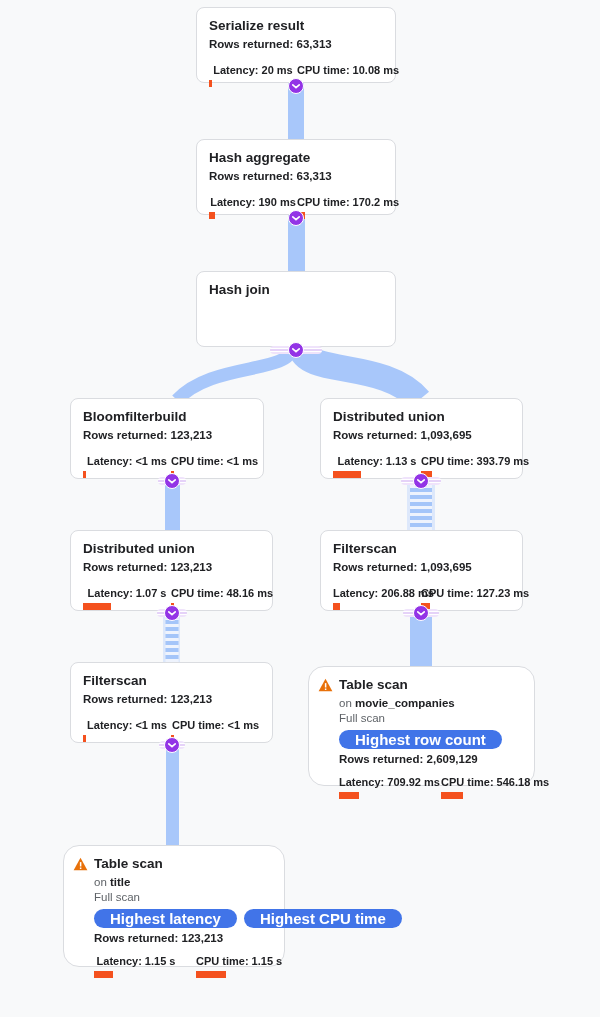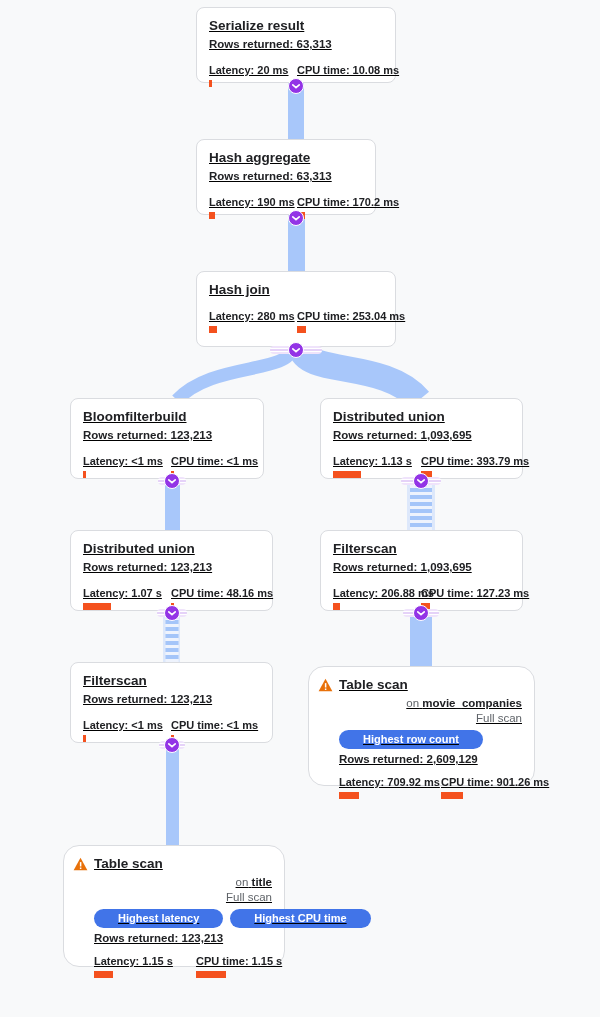--- a/index.html
+++ b/index.html
@@ -9,37 +9,37 @@
 
   
   .edge { position:absolute; background:#a8c7fa; }
   .curves { position:absolute; left:0; top:0; }
   .sedge { position:absolute; background:#dde8fb; }
   .sedge-inner { position:absolute; left:50%; transform:translateX(-50%); top:0; bottom:0;
                  background:repeating-linear-gradient(to bottom,#a4c5f9 0 4px,#eef3fd 4px 7px); }
 
   
   .card { position:absolute; background:#fff; border:1px solid #dadce0; border-radius:8px;
-          padding:9px 12px; z-index:2;text-decoration:underline; }
+          padding:9px 12px; z-index:2; }
   .ttl  { font-size:13.5px; font-weight:bold; color:#202124; line-height:17px; margin-bottom:3px; }
   .rows { font-size:11.5px; font-weight:bold; color:#202124; line-height:15px; }
-  .muted{ font-size:11.5px; font-weight:normal; color:#5f6368; line-height:15px;text-align:right; }
+  .muted{ font-size:11.5px; font-weight:normal; color:#5f6368; line-height:15px; }
   .tname{ font-weight:bold; color:#202124; }
-  .metrics { display:flex; margin-top:11px; }
+  .metrics { display:flex; margin-top:11px;text-align:center; }
   .m1 { width:88px; flex:none; }
   .m2 { flex:1; }
   .mtext { font-size:11px; font-weight:bold; color:#202124; white-space:nowrap; line-height:14px; }
   .bar { height:7px; background:#f4511e; margin-top:3px; }
 
   
   .tcard { padding-left:30px;border-radius:16px; }
   .warn { position:absolute; left:9px; top:11px; width:15px; height:14px; }
   .badges { margin:4px 0 3px 0; display:flex; gap:7px; }
-  .badge { background:#4174e8; color:#fff; font-size:11px; font-weight:bold; line-height:13px;
-           padding:3px 24px; border-radius:11px; white-space:nowrap; }
+  .badge { background:#4174e8; color:#fff; font-size:15px; font-weight:bold; line-height:13px;
+           padding:3px 16px; border-radius:11px; white-space:nowrap; }
 
   
   .band { position:absolute; height:8px; border-radius:4px; z-index:3;
           background:linear-gradient(#efe3fb 0 2px,#ffffff 2px 3px,#e5d2f8 3px 5px,#ffffff 5px 6px,#efe3fb 6px 8px); }
   .conn { position:absolute; width:16px; height:16px; border-radius:50%; background:#9334e6;
           border:1.5px solid #fff; z-index:4; display:flex; align-items:center; justify-content:center;
           cursor:pointer; }
 </style>
 </head>
 <body>
@@ -72,47 +72,37 @@
         <div class="mtext">Latency: 20 ms</div>
         <div class="bar" style="width: 3px;"></div>
       </div>
       <div class="m2">
         <div class="mtext">CPU time: 10.08 ms</div>
         <div class="bar" style="width: 3px;"></div>
       </div>
     </div>
   </div>
 
-  <div class="card" style="left:196px;top:139px;width:180px;height:76px">
+  <div class="card" style="left:196px;top:139px;width:200px;height:76px">
     <div class="ttl">Hash aggregate</div>
     <div class="rows">Rows returned: 63,313</div>
     <div class="metrics">
       <div class="m1">
         <div class="mtext">Latency: 190 ms</div>
         <div class="bar" style="width: 6px;"></div>
       </div>
       <div class="m2">
         <div class="mtext">CPU time: 170.2 ms</div>
         <div class="bar" style="width: 8px;"></div>
       </div>
     </div>
   </div>
 
   <div class="card" style="left:196px;top:271px;width:200px;height:76px">
     <div class="ttl">Hash join</div>
-    <div class="metrics">
-      <div class="m1">
-        <div class="mtext">Latency: 280 ms</div>
-        <div class="bar" style="width: 8px;"></div>
-      </div>
-      <div class="m2">
-        <div class="mtext">CPU time: 253.04 ms</div>
-        <div class="bar" style="width: 9px;"></div>
-      </div>
-    </div>
   </div>
 
   <div class="card" style="left:70px;top:398px;width:194px;height:81px">
     <div class="ttl">Bloomfilterbuild</div>
     <div class="rows">Rows returned: 123,213</div>
     <div class="metrics">
       <div class="m1">
         <div class="mtext">Latency: &lt;1 ms</div>
         <div class="bar" style="width: 3px;"></div>
       </div>
@@ -200,21 +190,21 @@
     <div class="badges">
       <span class="badge">Highest row count</span>
     </div>
     <div class="rows">Rows returned: 2,609,129</div>
     <div class="metrics" style="margin-top:8px">
       <div class="m1" style="width:84px">
         <div class="mtext">Latency: 709.92 ms</div>
         <div class="bar" style="width: 20px;"></div>
       </div>
       <div class="m2" style="padding-left:18px">
-        <div class="mtext">CPU time: 901.26 ms</div>
+        <div class="mtext">CPU time: 546.18 ms</div>
         <div class="bar" style="width: 22px;"></div>
       </div>
     </div>
   </div>
 
   <div class="card tcard" style="left:63px;top:845px;width:222px;height:122px">
     <span class="warn">
       <svg width="15" height="14" viewBox="0 0 24 22">
           <path fill="#e8710a" d="M12 1 L23 21 H1 Z"></path>
           <rect x="11" y="8" width="2.4" height="7" fill="#fff"></rect>

